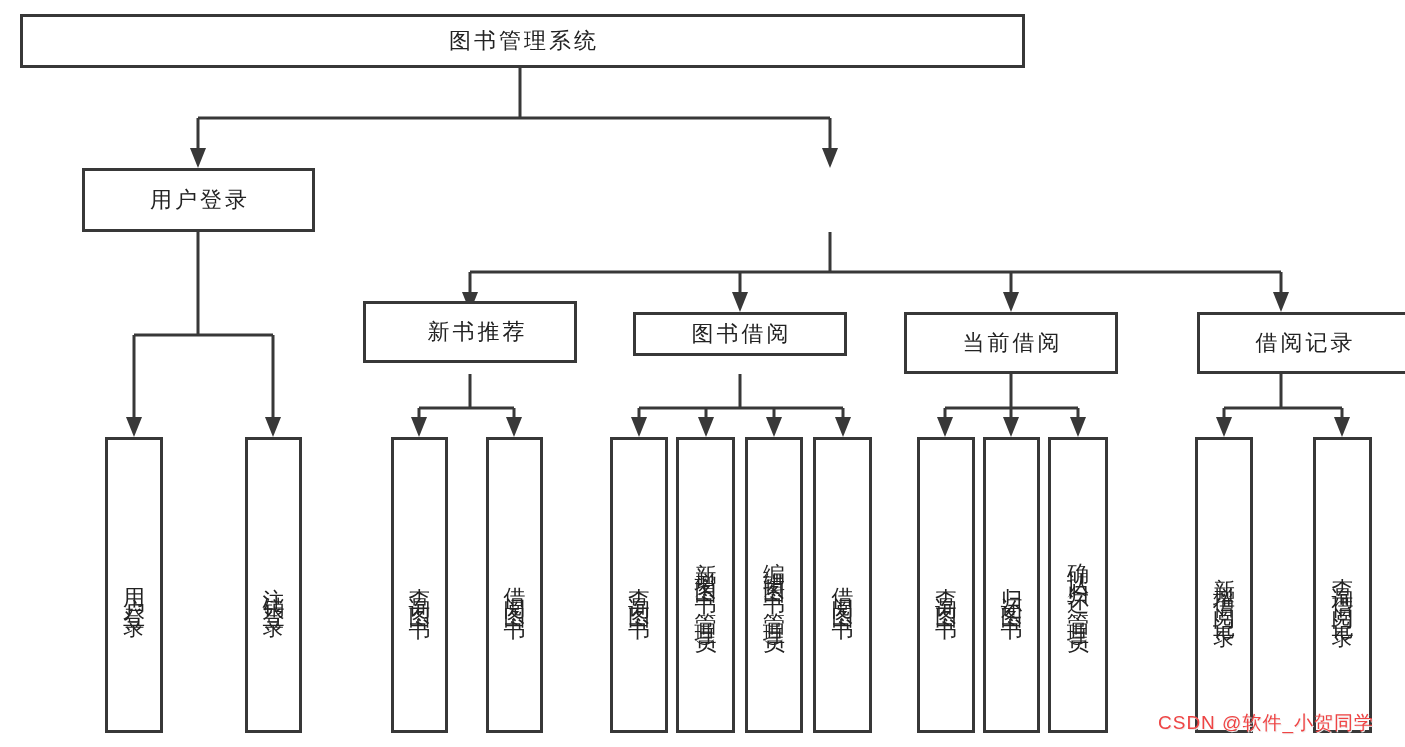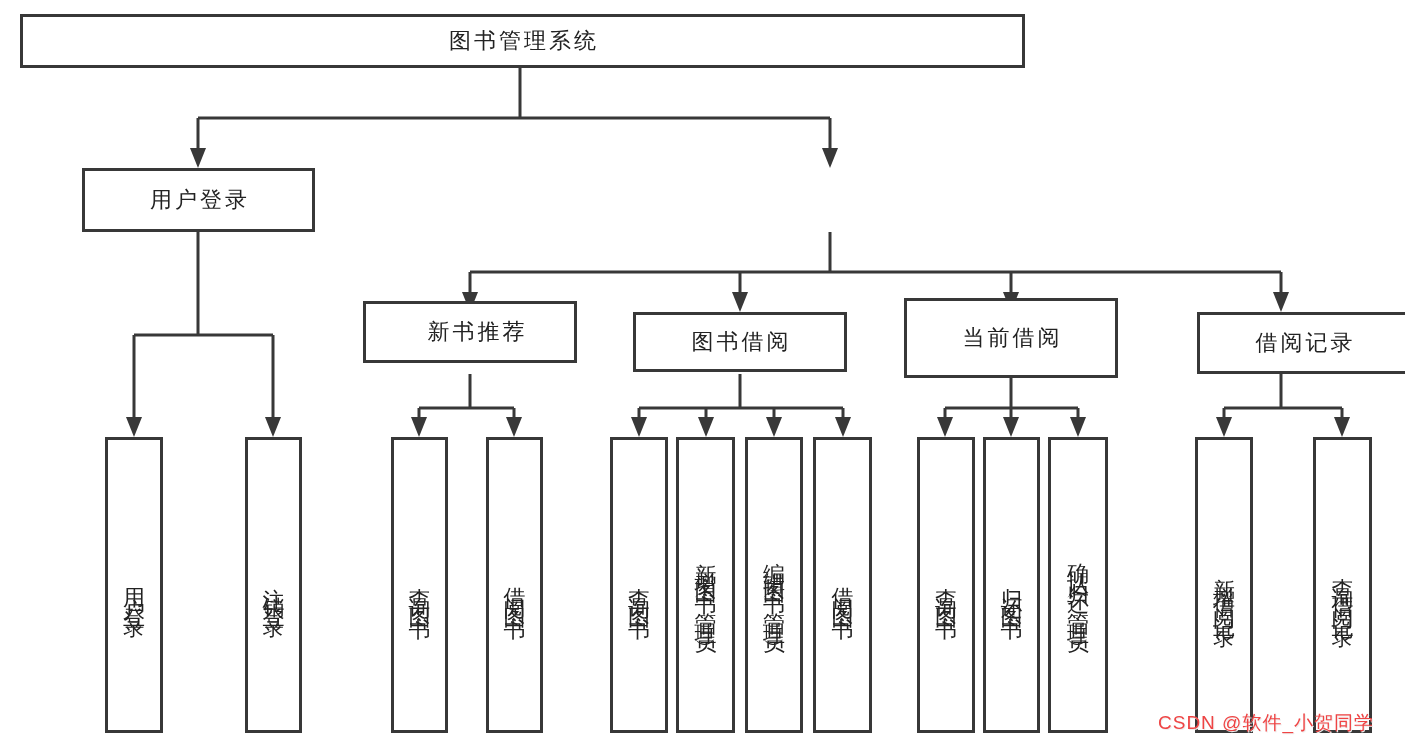--- a/index.html
+++ b/index.html
@@ -106,22 +106,22 @@
       <polygon points="1216,417 1232,417 1224,437"></polygon>
       <polygon points="1334,417 1350,417 1342,437"></polygon>
     </g>
   </svg>
 
   <div class="box h-box" style="left:20px; top:14px; width:1005px; height:54px;">图书管理系统</div>
 
   <div class="box h-box" style="left:82px; top:168px; width:233px; height:64px;">用户登录</div>
 
   <div class="box h-box" style="left:363px; top:301px; width:214px; height:62px;padding-left:15px;">新书推荐</div>
-  <div class="box h-box" style="left:633px; top:312px; width:214px; height:60px;">图书借阅</div>
-  <div class="box h-box" style="left:904px; top:298px; width:214px; height:80px;">当前借阅</div>
+  <div class="box h-box" style="left:633px; top:312px; width:214px; height:44px;">图书借阅</div>
+  <div class="box h-box" style="left:904px; top:312px; width:214px; height:62px;">当前借阅</div>
   <div class="box h-box" style="left:1173px; top:312px; width:214px; height:62px;margin-left:24px;">借阅记录</div>
 
   <div class="box v-box" style="left:105px; top:437px; width:58px; height:296px;">用户登录</div>
   <div class="box v-box" style="left:245px; top:437px; width:57px; height:296px;">注销登录</div>
 
   <div class="box v-box" style="left:391px; top:437px; width:57px; height:296px;">查询图书</div>
   <div class="box v-box" style="left:486px; top:437px; width:57px; height:296px;">借阅图书</div>
 
   <div class="box v-box" style="left:610px; top:437px; width:58px; height:296px;">查询图书</div>
   <div class="box v-box" style="left:676px; top:437px; width:59px; height:296px;">新增图书（管理员）</div>

